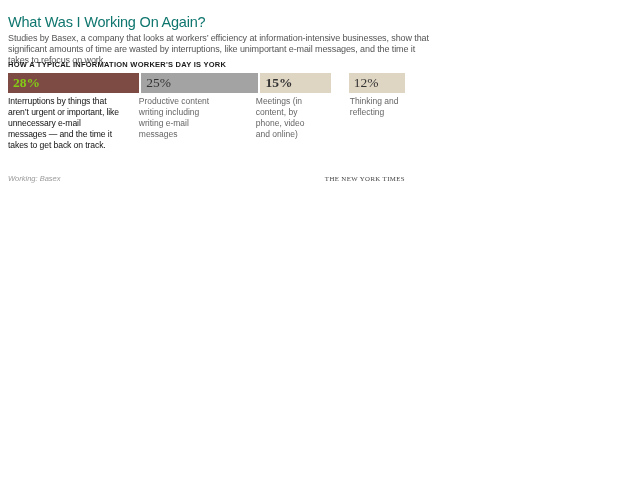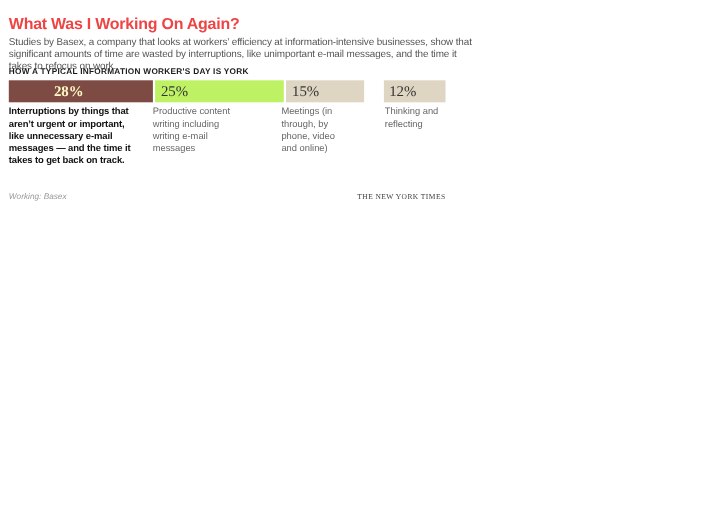--- a/index.html
+++ b/index.html
@@ -2,21 +2,21 @@
 <html><head>
 <meta charset="utf-8">
 <style>
   html,body { margin:0; padding:0; background:#fff; }
   .canvas {
     position:relative; width:640px; height:480px; background:#ffffff;
     font-family:"Liberation Sans", sans-serif; overflow:hidden;
   }
   .title {
     position:absolute; left:8px; top:4px;
-    font-size:14.5px; font-weight:bold; color:#ef4444; letter-spacing:-0.2px;
+    font-size:14.5px; font-weight:normal; color:#0f766e; letter-spacing:-0.2px;
   }
   .intro {
     position:absolute; left:8px; top:24px; width:424px;
     font-size:9px; line-height:10.8px; color:#555; letter-spacing:-0.1px;
   }
   .kicker {
     position:absolute; left:8px; top:60px;
     font-size:7.5px; font-weight:bold; color:#1a1a1a; letter-spacing:0.25px;
   }
   .bar {
@@ -29,21 +29,21 @@
     font-size:13.5px; line-height:20px; padding-left:5px; white-space:nowrap;
   }
   .bar-segment.highlight .pct { font-weight:bold; }
   .labels {
     position:absolute; left:8px; top:96px; width:397px;
     display:flex; gap:2px;
   }
   .label-col { flex-basis:0; flex-shrink:0; min-width:0; overflow:visible; }
   .label-text { font-size:8.5px; line-height:11px; color:#666; overflow:visible; }
   .label-col.highlight .label-text {
-    color:#111; font-weight:bold; letter-spacing:-0.1px; font-size:8.6px;
+    color:#111; font-weight:normal; letter-spacing:-0.1px; font-size:8.6px;
   }
   .label-col:nth-child(1) .label-text { max-width:112px; }
   .label-col:nth-child(2) .label-text { max-width:72px; }
   .label-col:nth-child(3) .label-text { max-width:58px; }
   .label-col:nth-child(4) .label-text { max-width:54px; }
   .label-col:nth-child(5) .label-text { max-width:42px; }
   .footer {
     position:absolute; left:8px; top:174px; width:397px;
     display:flex; justify-content:space-between; align-items:baseline;
   }
@@ -56,41 +56,41 @@
 </head>
 <body>
 
 <div class="canvas">
   <h1 class="title">What Was I Working On Again?</h1>
   <p class="intro">Studies by Basex, a company that looks at workers’ efficiency at information-intensive businesses, show that significant amounts of time are wasted by interruptions, like unimportant e-mail messages, and the time it takes to refocus on work.</p>
   <div class="kicker">HOW A TYPICAL INFORMATION WORKER'S DAY IS YORK</div>
 
   <div class="bar">
       <div class="bar-segment highlight" style="flex-grow: 28; background: rgb(125, 75, 67);">
-        <span class="pct" style="color: #fef9c3; margin-left: 36px;">28%</span>
+        <span class="pct" style="color: #84cc16;">28%</span>
       </div>
-      <div class="bar-segment" style="flex-grow: 25; background: #bef264;">
+      <div class="bar-segment" style="flex-grow: 25; background: #a3a3a3;">
         <span class="pct" style="color: rgb(51, 51, 51);">25%</span>
       </div>
-      <div class="bar-segment" style="flex-grow: 15; background: rgb(222, 213, 195);">
+      <div class="bar-segment" style="flex-grow: 15; background: rgb(222, 213, 195); font-weight: bold;">
         <span class="pct" style="color: rgb(51, 51, 51);">15%</span>
       </div>
       <div class="bar-segment" style="flex-grow: 12; background: rgb(222, 213, 195); margin-left: 16px;">
         <span class="pct" style="color: rgb(51, 51, 51);">12%</span>
       </div>
     </div>
   <div class="labels">
       <div class="label-col highlight" style="flex-grow: 28;">
         <div class="label-text">Interruptions by things that aren’t urgent or important, like unnecessary e-mail messages — and the time it takes to get back on track.</div>
       </div>
       <div class="label-col" style="flex-grow: 25;">
         <div class="label-text">Productive content writing including writing e-mail messages</div>
       </div>
       <div class="label-col" style="flex-grow: 20;">
-        <div class="label-text">Meetings (in through, by phone, video and online)</div>
+        <div class="label-text">Meetings (in content, by phone, video and online)</div>
       </div>
       <div class="label-col" style="flex-grow: 12;">
         <div class="label-text">Thinking and reflecting</div>
       </div>
     </div>
 
   <div class="footer">
     <span class="source">Working: Basex</span>
     <span class="credit">THE NEW YORK TIMES</span>
   </div>

